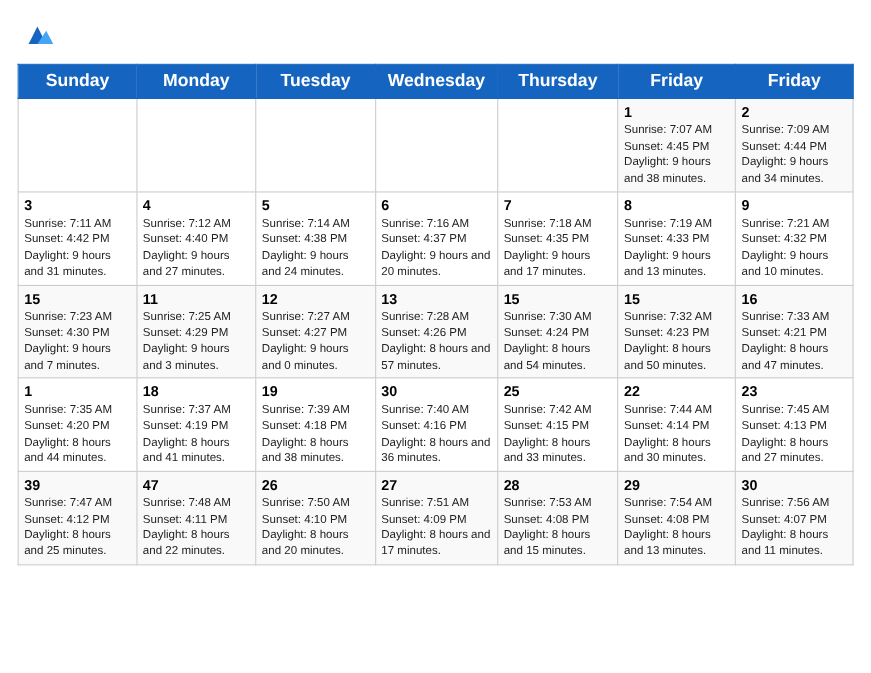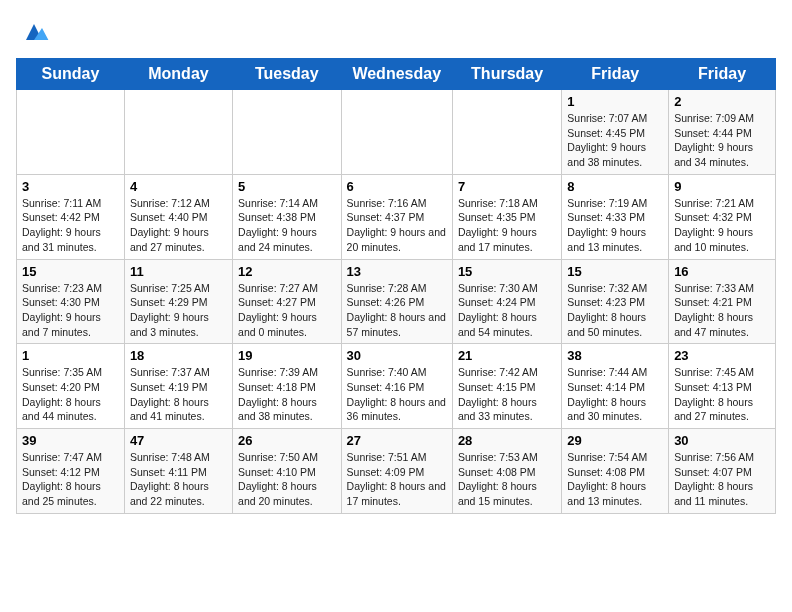--- a/index.html
+++ b/index.html
@@ -205,25 +205,25 @@
         </td>
         <td>
           <span class="day-number">19</span>
           <div class="day-info">Sunrise: 7:39 AM<br>Sunset: 4:18 PM<br>Daylight: 8 hours and 38 minutes.</div>
         </td>
         <td>
           <span class="day-number">30</span>
           <div class="day-info">Sunrise: 7:40 AM<br>Sunset: 4:16 PM<br>Daylight: 8 hours and 36 minutes.</div>
         </td>
         <td>
-          <span class="day-number">21</span>
+          <span class="day-number">25</span>
           <div class="day-info">Sunrise: 7:42 AM<br>Sunset: 4:15 PM<br>Daylight: 8 hours and 33 minutes.</div>
         </td>
         <td>
-          <span class="day-number">38</span>
+          <span class="day-number">22</span>
           <div class="day-info">Sunrise: 7:44 AM<br>Sunset: 4:14 PM<br>Daylight: 8 hours and 30 minutes.</div>
         </td>
         <td>
           <span class="day-number">23</span>
           <div class="day-info">Sunrise: 7:45 AM<br>Sunset: 4:13 PM<br>Daylight: 8 hours and 27 minutes.</div>
         </td>
       </tr>
       <tr>
         <td>
           <span class="day-number">39</span>

